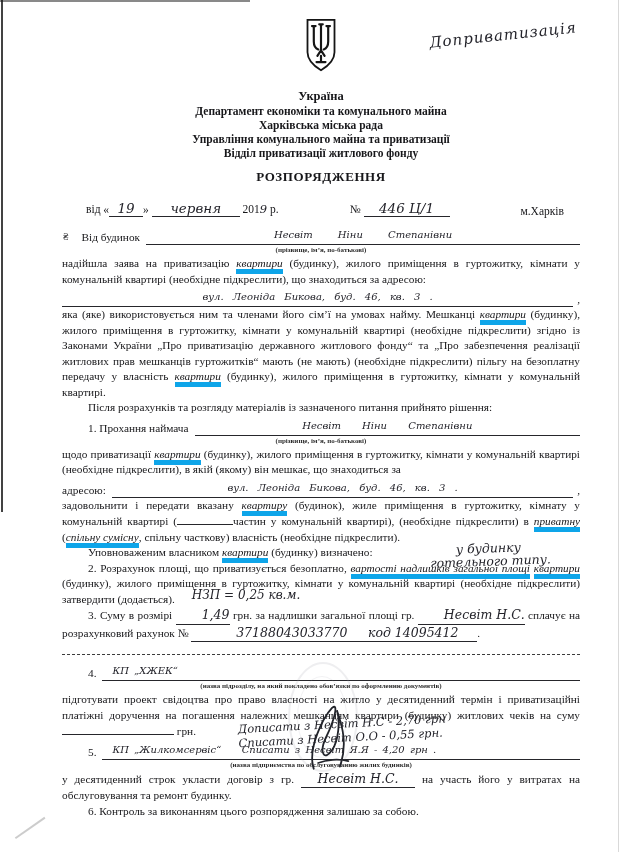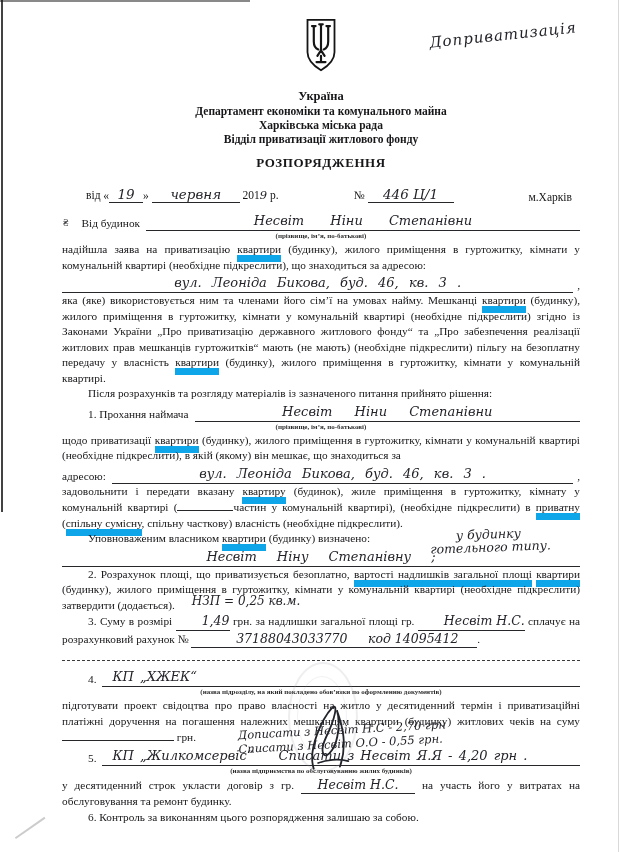--- a/index.html
+++ b/index.html
@@ -17,39 +17,39 @@
   .annotation{position:absolute;right:42px;top:26px;font-size:15px;transform:rotate(-6deg);
               letter-spacing:1px;}
   
   .hdr{text-align:center;}
   .emblem{display:block;margin:6px auto 2px auto;}
   .h-country{font-weight:bold;font-size:12.5px;line-height:16px;margin-top:16px;}
   .h-line{font-weight:bold;font-size:11.5px;line-height:14px;}
   .h-doctype{font-weight:bold;font-size:13px;line-height:16px;letter-spacing:.6px;margin-top:9px;}
   
   .dateline{display:flex;justify-content:space-between;align-items:flex-end;font-size:11.5px;
-            margin:12px 8px 10px 0;height:20px;}
+            margin:12px 16px 10px 0;height:20px;}
   .dl-left{margin-left:24px;white-space:nowrap;}
   .datefill{display:inline-block;border-bottom:1px solid #26262b;text-align:center;
             font-size:13.5px;height:16px;vertical-align:baseline;}
   
   .par{text-align:justify;font-size:11.3px;line-height:15.5px;}
   .ind{text-indent:26px;}
   .rel{position:relative;}
-  .u{border-bottom:7px solid #0ea5e9;}
+  .u{border-bottom:5px solid #0ea5e9;font-style:italic;}
   .blank{display:inline-block;border-bottom:1px solid #26262b;height:11px;}
   .hwfill{display:inline-block;border-bottom:1px solid #26262b;text-align:center;font-size:12.5px;}
   .hw.up{position:relative;top:-4px;margin-left:17px;font-size:12px;white-space:nowrap;}
   .hwnote{position:absolute;right:0;top:-4px;width:150px;font-size:12.5px;line-height:13px;
           transform:rotate(-2deg);text-align:left;z-index:2;}
   .fillrow{display:flex;align-items:flex-end;font-size:11.3px;line-height:16px;margin-top:2px;}
   .fillrow.ind2{padding-left:26px;}
   .fillrow .lead{white-space:nowrap;padding-right:6px;}
   .fillrow .fill{flex:1;border-bottom:1px solid #26262b;text-align:center;height:17px;
-                 font-size:13px;white-space:nowrap;overflow:hidden;}
+                 font-size:10px;white-space:nowrap;overflow:hidden;}
   .fillrow .fill.left{text-align:left;padding-left:10px;}
   .fillrow .tail{padding-left:4px;}
   .mark{font-size:10px;opacity:.85;padding:0 13px 0 1px;}
   .caption{text-align:center;font-size:7px;line-height:8px;color:#2e2e2e;margin:1px 0 2px 0;font-weight:bold;}
   .dash{border-bottom:1.5px dashed #3c3c3c;height:8px;margin:4px 0 8px 0;}
   .overlay{position:absolute;left:176px;top:22px;width:350px;transform:rotate(-3deg);
            font-size:11.5px;line-height:13.5px;z-index:3;white-space:nowrap;}
   
   .stamp{position:absolute;left:288px;top:662px;width:66px;height:106px;border:2px solid #9a9aa8;
          border-radius:50%;opacity:.17;}
@@ -72,20 +72,21 @@
   <div class="content">
 
     <div class="hdr">
       <svg class="emblem" width="36" height="54" viewBox="0 0 40 60">
         <path d="M5 2 H35 V38 Q35 49 20 58 Q5 49 5 38 Z" fill="none" stroke="#151515" stroke-width="2"></path>
         <path d="M12 9 V26 Q12 33 17 35 M28 9 V26 Q28 33 23 35 M20 7 V36 M20 36 L16 42 M20 36 L24 42 M20 42 V49 M10 9 H14 M26 9 H30 M18 7 H22 M15 49 H25" fill="none" stroke="#151515" stroke-width="2.4" stroke-linecap="round"></path>
       </svg>
       <div class="h-country">Україна</div>
       <div class="h-line">Департамент економіки та комунального майна</div>
       <div class="h-line">Харківська міська рада</div>
+      <div class="h-line">Управління комунального майна та приватизації</div>
       <div class="h-line">Відділ приватизації житлового фонду</div>
       <div class="h-doctype">РОЗПОРЯДЖЕННЯ</div>
     </div>
 
     <div class="dateline">
       <span class="dl-left">
         <span>від «</span><span class="datefill" style="width:34px"><span class="hw">19</span></span><span>»</span> <span class="datefill" style="width:88px"><span class="hw">червня</span></span> <span>201</span><span class="hw">9</span><span> р.</span>
       </span>
       <span class="dl-mid">
         <span>№</span>
@@ -114,23 +115,20 @@
         </div>
         <div class="caption">(прізвище, ім’я, по-батькові)</div>
         <div class="par"><span>щодо приватизації </span><span class="u">квартири</span><span> (будинку), жилого приміщення в гуртожитку, кімнати у комунальній квартирі (необхідне підкреслити), в якій (якому) він мешкає, що знаходиться за</span></div>
         <div class="fillrow">
           <span class="lead">адресою:</span>
           <span class="fill"><span class="hw" style="word-spacing: 6px;">вул. Леоніда Бикова, буд. 46, кв. 3 .</span></span>
           <span class="tail"> ,</span>
         </div>
         <div class="par"><span>задовольнити і передати вказану </span><span class="u">квартиру</span><span> (будинок), жиле приміщення в гуртожитку, кімнату у комунальній квартирі (</span><span class="blank" style="width: 56px;"></span><span>частин у комунальній квартирі), (необхідне підкреслити) в </span><span class="u">приватну</span><span> (</span><span class="u">спільну сумісну</span><span>, спільну часткову) власність (необхідне підкреслити).</span></div>
         <div class="par ind rel"><span>Уповноваженим власником </span><span class="u">квартири</span><span> (будинку) визначено:</span><span class="hwnote hw" style="width: 150px;">у будинку готельного типу.</span></div>
-        <div class="fillrow">
-          <span class="fill"><span class="hw" style="word-spacing: 16px;">Несвіт Ніну Степанівну ;</span></span>
-        </div>
         <div class="par ind"><span>2. Розрахунок площі, що приватизується безоплатно, </span><span class="u">вартості надлишків загальної площі</span><span> </span><span class="u">квартири</span><span> (будинку), жилого приміщення в гуртожитку, кімнати у комунальній квартирі (необхідне підкреслити) затвердити (додається).</span><span class="hw up">НЗП = 0,25 кв.м.</span></div>
         <div class="par ind"><span>3. Суму в розмірі </span><span class="hwfill" style="min-width: 44px;"><span class="hw">1,49</span></span><span> грн. за надлишки загальної площі гр. </span><span class="hwfill" style="min-width: 106px;"><span class="hw">Несвіт Н.С.</span></span><span> сплачує на розрахунковий рахунок № </span><span class="hwfill" style="min-width: 286px;"><span class="hw">37188043033770   код 14095412</span></span><span>.</span></div>
         <div class="dash"></div>
         <div class="fillrow ind2">
           <span class="lead">4.</span>
           <span class="fill left"><span class="hw" style="word-spacing: 2px;">КП „ХЖЕК“</span></span>
         </div>
         <div class="caption">(назва підрозділу, на який покладено обов’язки по оформленню документів)</div>
         <div class="par rel"><div class="overlay hw">
             <div>Дописати з Несвіт Н.С - 2,70 грн</div>

